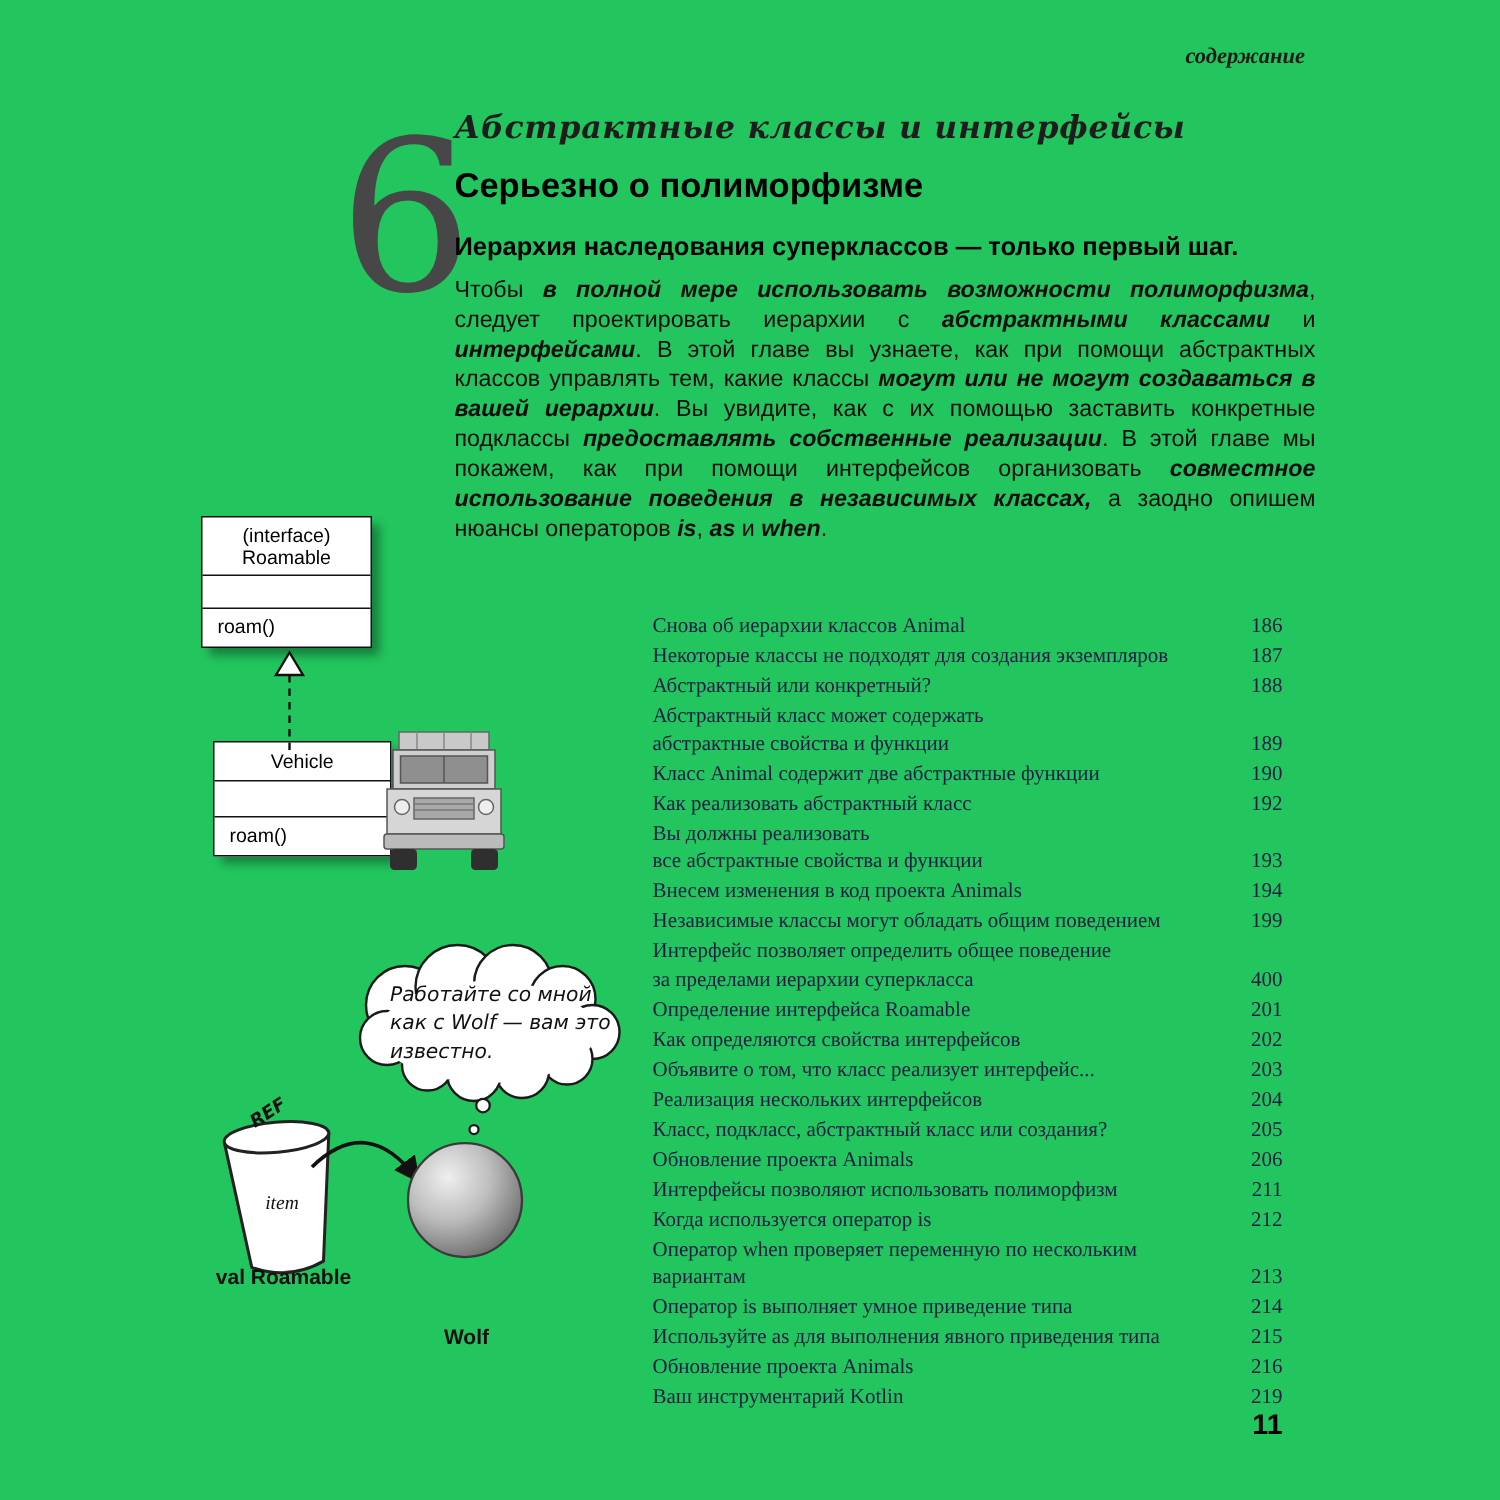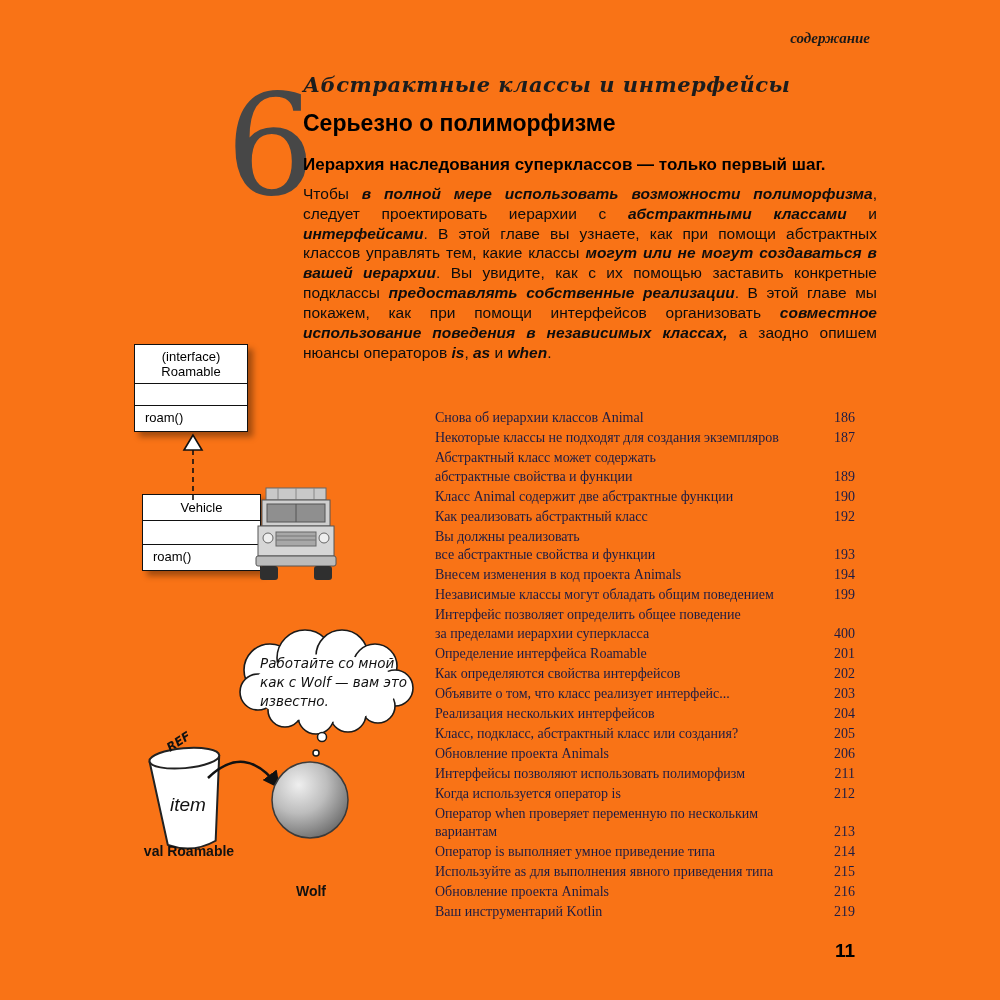--- a/index.html
+++ b/index.html
@@ -1,18 +1,18 @@
 <!DOCTYPE html>
 <html><head>
 <meta charset="utf-8">
 <style>
   * { margin:0; padding:0; box-sizing:border-box; }
   html,body { background:#fff; }
   .page {
-    position:relative; width:1000px; height:1000px; background:#f97316;
+    position:relative; width:1000px; height:1000px; background:#22c55e;
     font-family:"Liberation Sans", sans-serif; color:#111; overflow:hidden;
   }
   .abs { position:absolute; }
 
   .contents-label {
     top:30px; left:720px; width:150px; text-align:right;
     font-family:"Liberation Serif", serif; font-style:italic; font-weight:bold;
     font-size:15px; color:#1a1a1a;
   }
   .chapter-number {
@@ -55,21 +55,21 @@
 
   .annotations { left:120px; top:340px; width:320px; height:540px; }
 
   .bubble-text {
     left:260px; top:654px; width:154px;
     font-family:"DejaVu Sans", sans-serif; font-style:italic;
     font-size:13.5px; line-height:1.4; color:#111; text-align:left;
   }
   .item-label {
     left:160px; top:794px; width:56px; text-align:center;
-    font-family:Liberation Sans, sans-serif; font-style:italic; font-size:19px;
+    font-family:Liberation Serif, serif; font-style:italic; font-size:13px;
   }
   .cup-caption {
     left:128px; top:843px; width:122px; text-align:center;
     font-weight:bold; font-size:14px;
   }
   .sphere-caption {
     left:281px; top:841px; width:60px; text-align:center;
     font-weight:bold; font-size:14px;margin-top:42px;
   }
 
@@ -201,20 +201,26 @@
         </div>
       </div>
       <div class="toc-entry">
         <div class="toc-line">
           <span class="toc-text">Некоторые классы не подходят для создания экземпляров</span>
           <span class="toc-page">187</span>
         </div>
       </div>
       <div class="toc-entry">
         <div class="toc-line">
+          <span class="toc-text">Абстрактный или конкретный?</span>
+          <span class="toc-page">188</span>
+        </div>
+      </div>
+      <div class="toc-entry">
+        <div class="toc-line">
           <span class="toc-text">Абстрактный класс может содержать</span>
         </div>
         <div class="toc-line">
           <span class="toc-text">абстрактные свойства и функции</span>
           <span class="toc-page">189</span>
         </div>
       </div>
       <div class="toc-entry">
         <div class="toc-line">
           <span class="toc-text">Класс Animal содержит две абстрактные функции</span>

